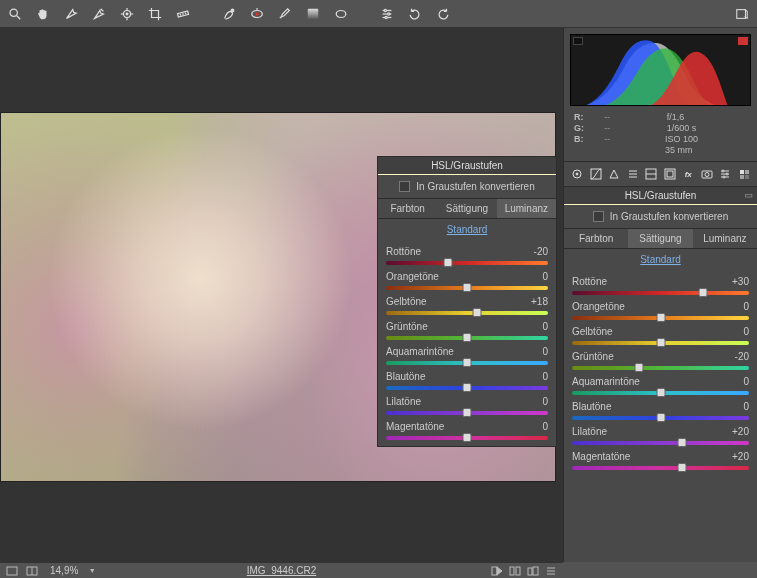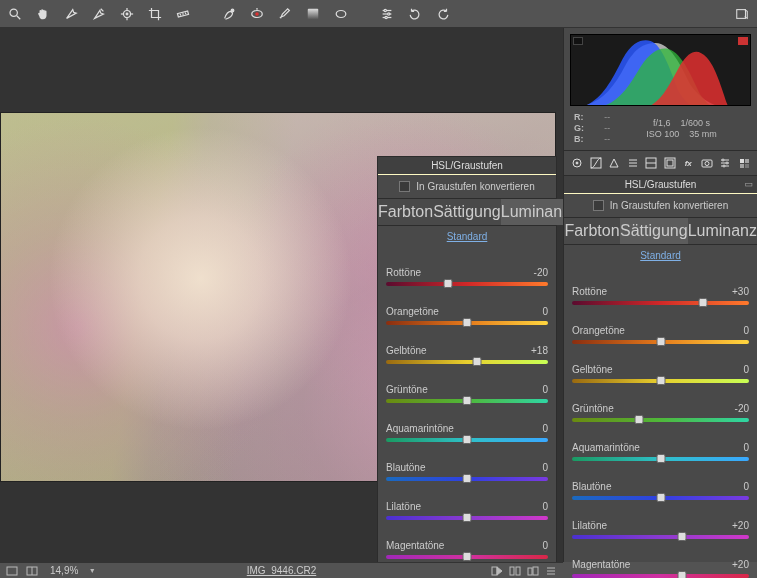--- a/index.html
+++ b/index.html
@@ -39,37 +39,37 @@
   .histo { position: relative; height: 72px; background: #1a1a1a; border: 1px solid #000; overflow: hidden; }
   .histo .warn { position: absolute; width: 10px; height: 8px; top: 2px; }
   .histo .warn.left { left: 2px; background: #111; border:1px solid #444;}
   .histo .warn.right { right: 2px; background: #c33; }
   .histo svg { position: absolute; inset: 0; }
 
   .meta { padding: 2px 10px 6px 10px; display: flex; gap: 6px; color: #bbb; font-size: 9px; }
   .meta .rgb { display: flex; flex-direction: column; gap: 1px; width: 36px; }
   .meta .rgb span { display:flex; justify-content:space-between; }
   .meta .exif { flex:1; display:flex; flex-direction:column; gap:1px; align-items:center; justify-content:center; }
-  .meta .exif .row { display:flex; gap:10px; }
+  .meta .exif .row { display:flex; gap:1px;flex-direction:column; }
 
   .module-icons { display:flex; gap:4px; padding: 4px 6px; border-top:1px solid #2c2c2c; border-bottom:1px solid #2c2c2c; background:#494949; }
   .module-icons .mi { width:16px; height:16px; display:flex; align-items:center; justify-content:center; color:#ddd; cursor:pointer; }
   .module-icons svg { width:12px; height:12px; }
 
   
   .panel-title { background:#404040; text-align:center; padding:3px 4px; font-size:10px; color:#ddd; position:relative; border-bottom:1px solid #fef9c3; }
   .panel-title .collapse { position:absolute; right:4px; top:3px; font-size:9px; color:#aaa; }
   .grayscale-row { display:flex; align-items:center; justify-content:center; gap:6px; padding:6px 0; font-size:10px; color:#ccc; }
   .grayscale-row input { appearance:none; width:11px; height:11px; border:1px solid #777; background:#3a3a3a; }
   .tabs { display:flex; border-top:1px solid #2c2c2c; border-bottom:1px solid #2c2c2c; }
-  .tab { flex:1; text-align:center; padding:4px 0; font-size:16px; color:#ccc; background:#494949; cursor:pointer; }
+  .tab { flex:1; text-align:center; padding:4px 0; font-size:10px; color:#ccc; background:#494949; cursor:pointer; }
   .tab.active { background:#5c5c5c; }
   .preset { text-align:center; font-size:10px; color:#7fb0e6; text-decoration:underline; padding:5px 8px; cursor:pointer; }
   .sliders { padding: 0 8px 6px 8px; }
-  .slider-row { margin-top: 20px; }
+  .slider-row { margin-top: 6px; }
   .slider-head { display:flex; justify-content:space-between; font-size:10px; color:#ccc; }
   .slider-track { position:relative; height:4px; margin-top:4px; border-radius:2px; }
   .slider-thumb { position:absolute; top:-3px; width:9px; height:9px; background:#ddd; border:1px solid #666; border-radius:2px; transform:translateX(-50%); cursor:pointer; }
 
   .track-red { background:linear-gradient(90deg,#5a0b2f,#d12828,#ff7a2c); }
   .track-orange { background:linear-gradient(90deg,#8a2e10,#e57a1c,#ffd63f); }
   .track-yellow { background:linear-gradient(90deg,#9a6a10,#e8cf2e,#c8ff55); }
   .track-green { background:linear-gradient(90deg,#6a8a10,#4fb83a,#2fd6a4); }
   .track-aqua { background:linear-gradient(90deg,#1a9a62,#2fc0c8,#3aa8ff); }
   .track-blue { background:linear-gradient(90deg,#1a6abf,#3040e0,#7a3ae0); }

